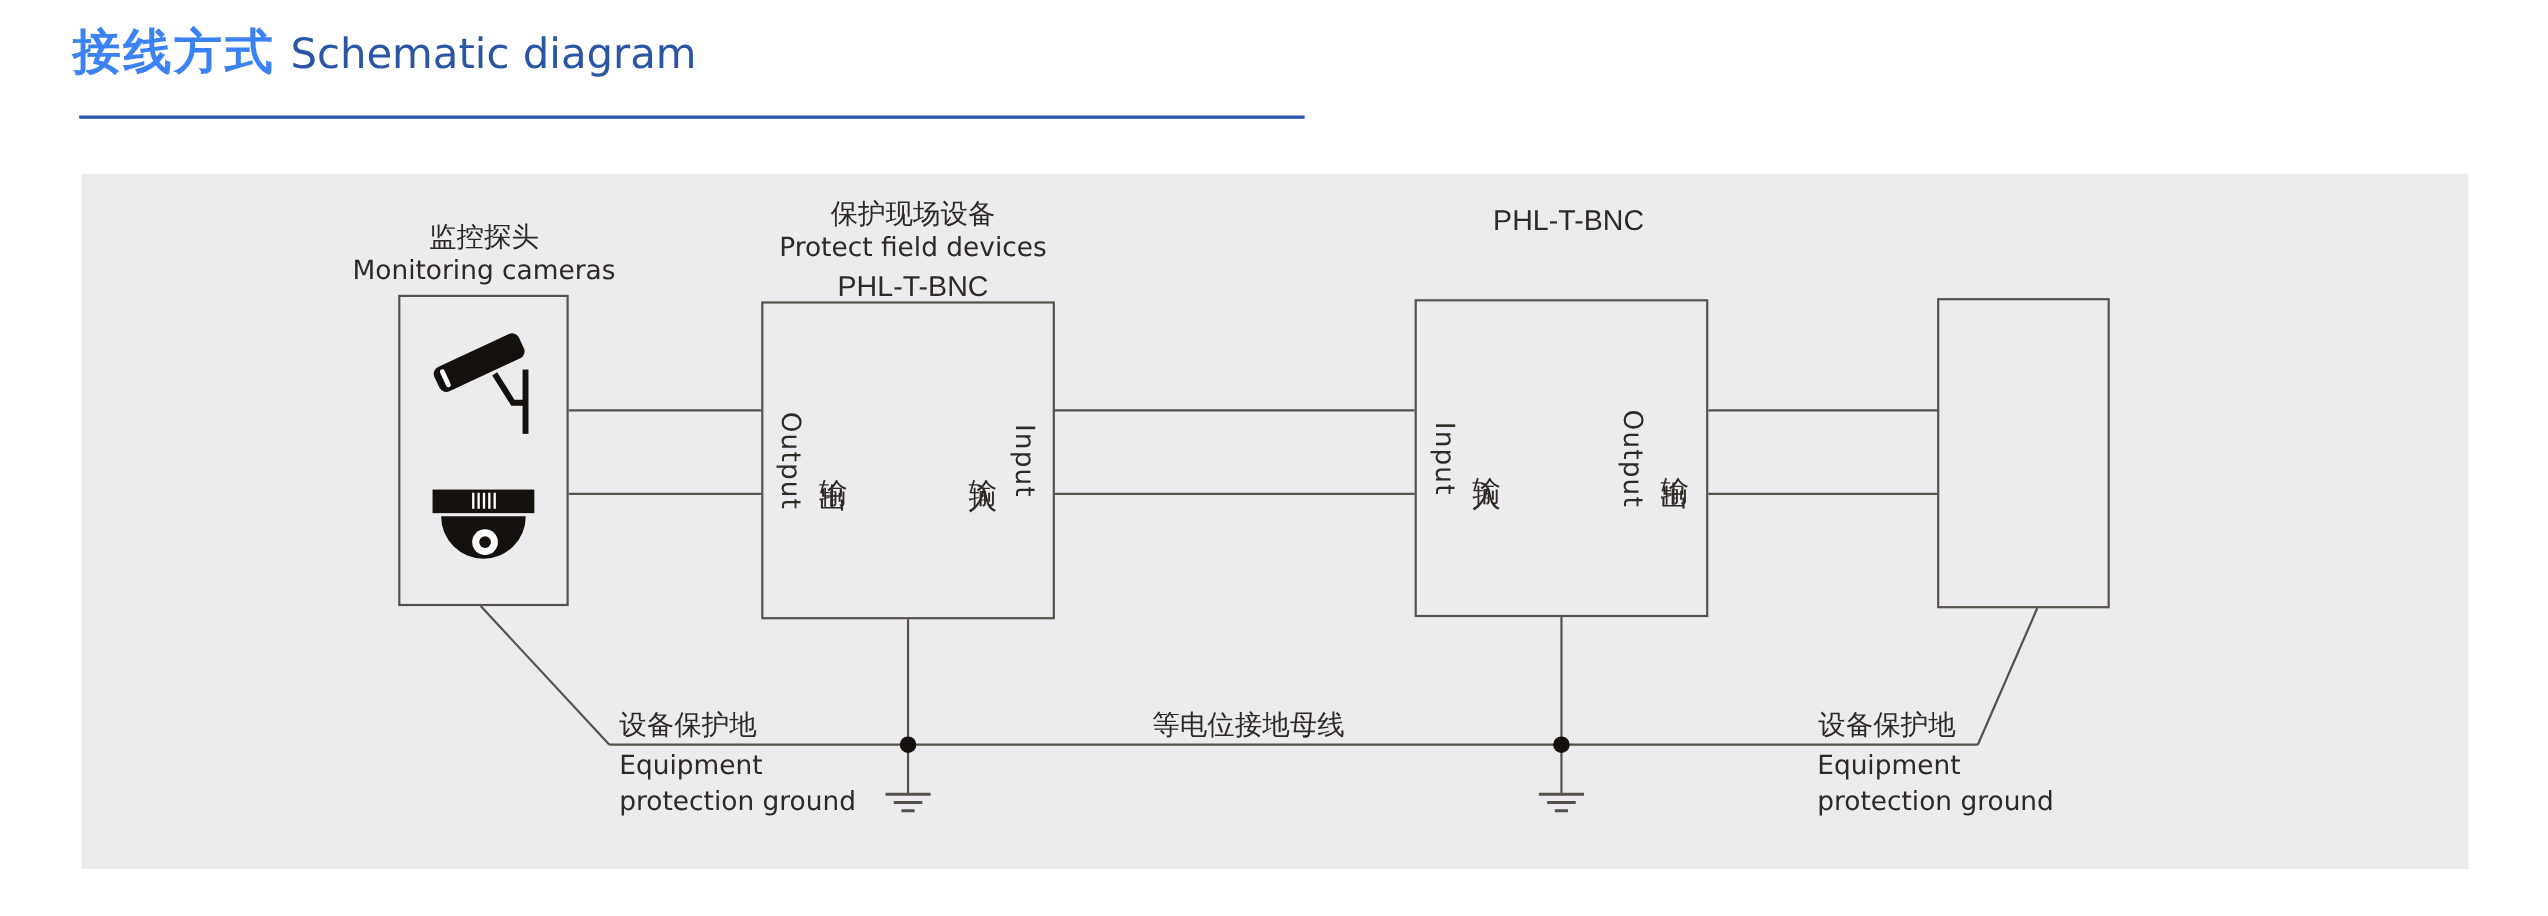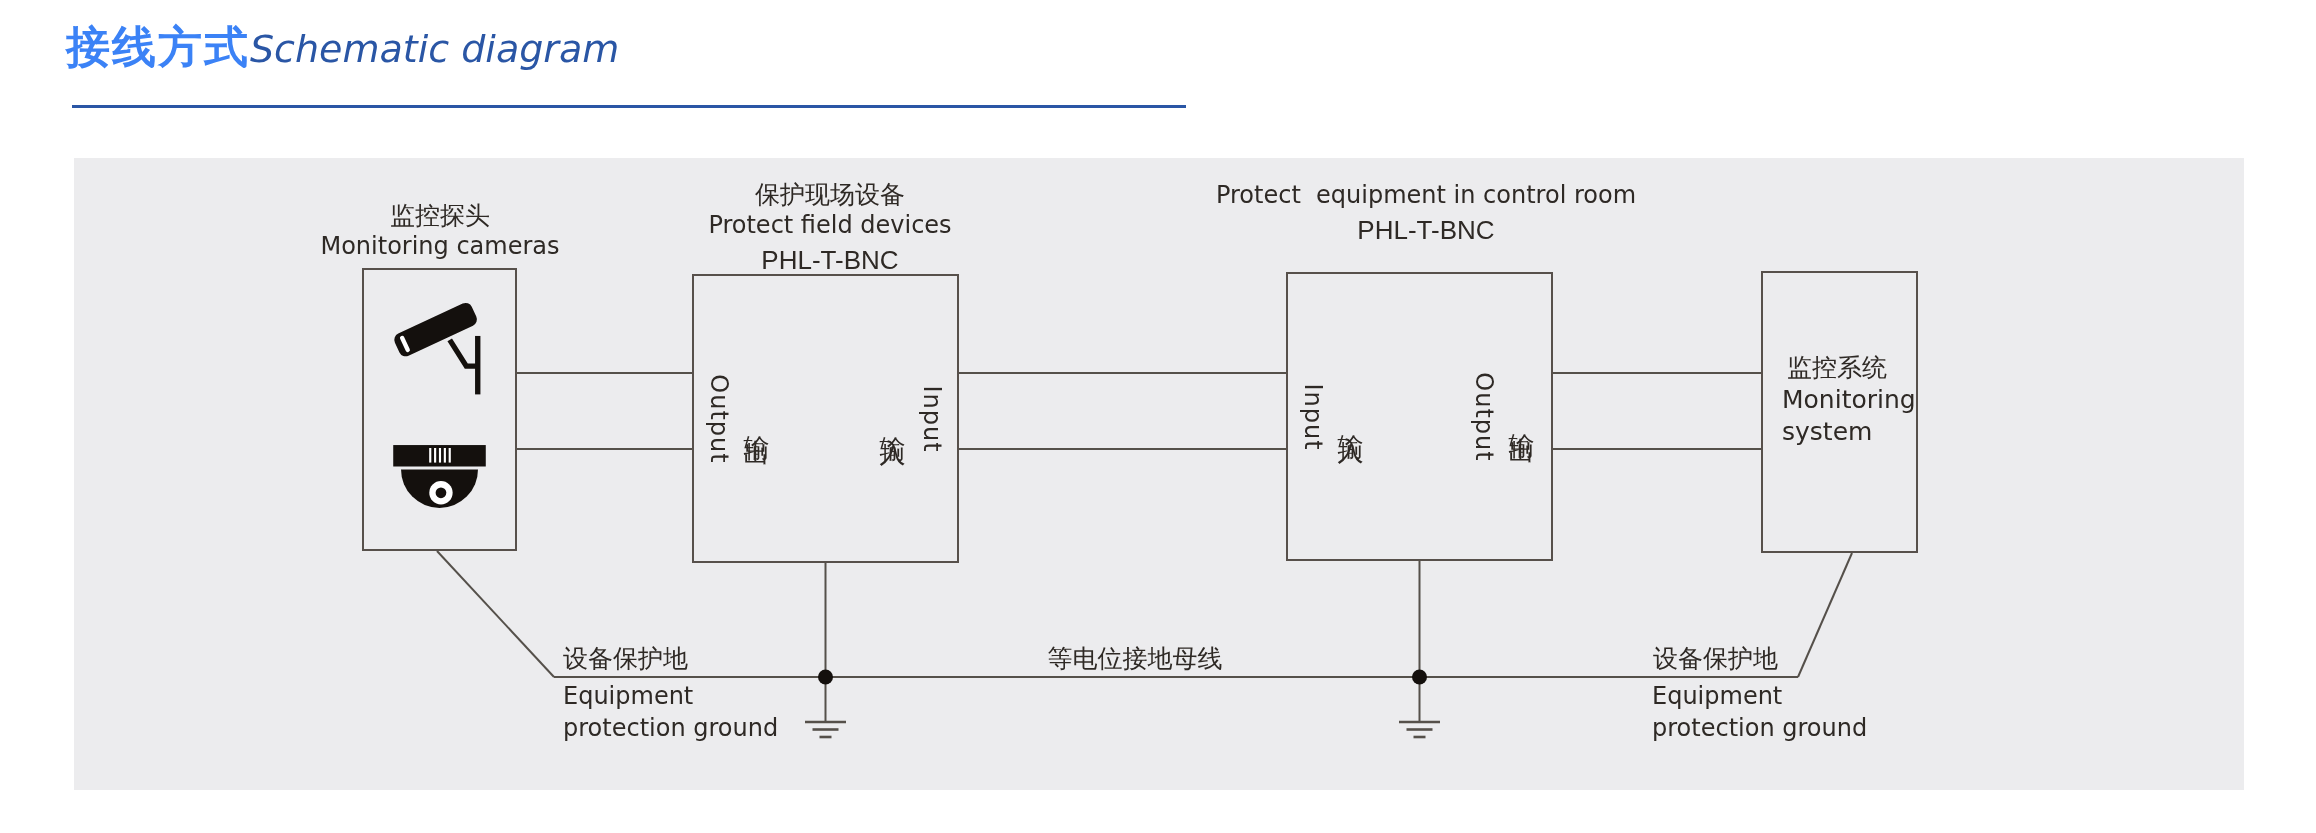--- a/index.html
+++ b/index.html
@@ -3,21 +3,21 @@
 <meta charset="utf-8">
 <style>
   html,body{margin:0;padding:0;background:#ffffff;}
   .page{
     position:relative;width:2316px;height:833px;background:#ffffff;overflow:hidden;
     font-family:"DejaVu Sans","Liberation Sans",sans-serif;color:#2e2925;
   }
   
   .title{position:absolute;left:66px;top:18px;white-space:nowrap;}
   .title .t-zh{font-size:44px;font-weight:600;color:#3b82f6;letter-spacing:2px;}
-  .title .t-en{font-size:38px;font-weight:400;color:#2a56a5;font-style:italic;}
+  .title .t-en{font-size:38px;font-weight:400;color:#2a56a5;margin-left:14px;}
   .title-underline{position:absolute;left:72px;top:105px;width:1114px;height:3px;background:#2a56a5;}
   
   .panel{position:absolute;left:74px;top:158px;width:2170px;height:632px;background:#ececee;}
   
   .box{position:absolute;border:2px solid #57504b;box-sizing:border-box;background:transparent;}
   .box-cameras{left:362px;top:268px;width:155px;height:283px;}
   .box-spd1{left:692px;top:274px;width:267px;height:289px;}
   .box-spd2{left:1286px;top:272px;width:267px;height:289px;}
   .box-monitor{left:1761px;top:271px;width:157px;height:282px;}
   
@@ -104,21 +104,20 @@
     <span class="c-en">Monitoring cameras</span>
   </div>
 
   <div class="caption cap-spd1">
     <span class="c-zh">保护现场设备</span>
     <span class="c-en">Protect field devices</span>
     <span class="c-model">PHL-T-BNC</span>
   </div>
 
   <div class="caption cap-spd2">
-    <span class="c-en">Protect  equipment in control room</span>
     <span class="c-model">PHL-T-BNC</span>
   </div>
 
   <div class="box box-cameras">
     <svg width="151" height="279" viewBox="0 0 155 283">
       <g>
         <rect x="114" y="66" width="5.5" height="60" fill="#14100d"></rect>
         <path d="M 88 70 L 105 97 L 117.5 97" stroke="#14100d" stroke-width="5.5" fill="none"></path>
         <g transform="rotate(-25 73.5 59.5)">
           <rect x="30" y="47" width="87" height="25" rx="7" fill="#14100d"></rect>
@@ -157,25 +156,20 @@
       <span class="v-en">Input</span>
       <span class="v-zh">输入</span>
     </div>
     <div class="port port-right">
       <span class="v-en">Output</span>
       <span class="v-zh">输出</span>
     </div>
   </div>
 
   <div class="box box-monitor"></div>
-  <div class="monitor-label">
-    <span class="m-zh">监控系统</span>
-    <span class="m-en">Monitoring</span>
-    <span class="m-en">system</span>
-  </div>
 
   <div class="glabel-zh gl-left-zh">设备保护地</div>
   <div class="glabel-en gl-left-en">
     <span>Equipment</span>
     <span>protection ground</span>
   </div>
 
   <div class="glabel-zh gl-bus-zh">等电位接地母线</div>
 
   <div class="glabel-zh gl-right-zh">设备保护地</div>

